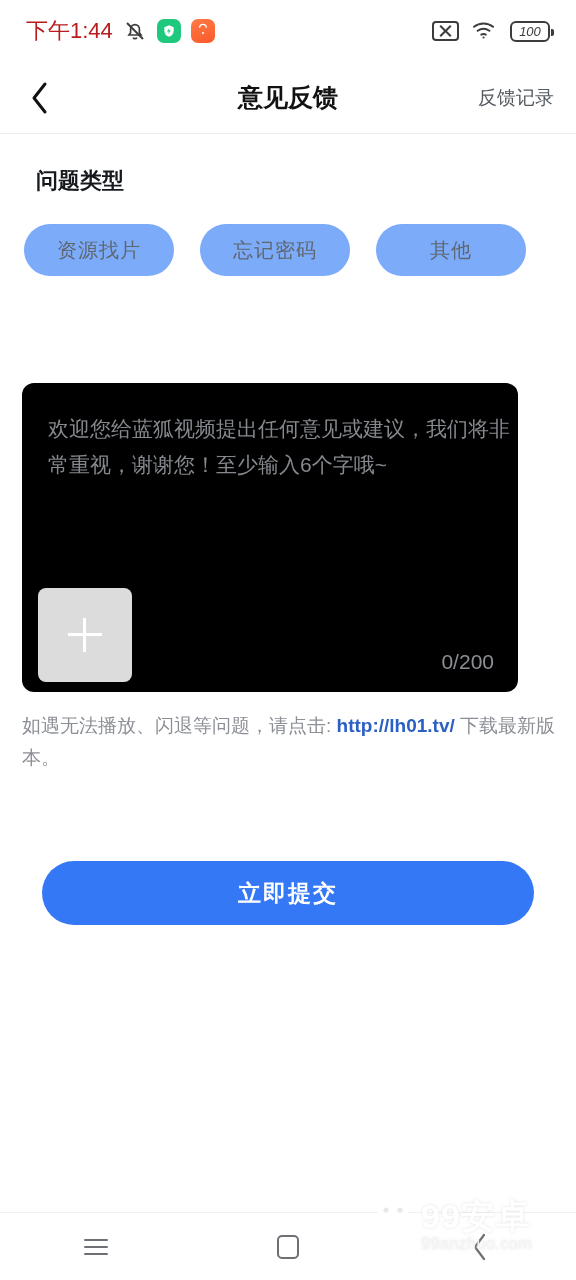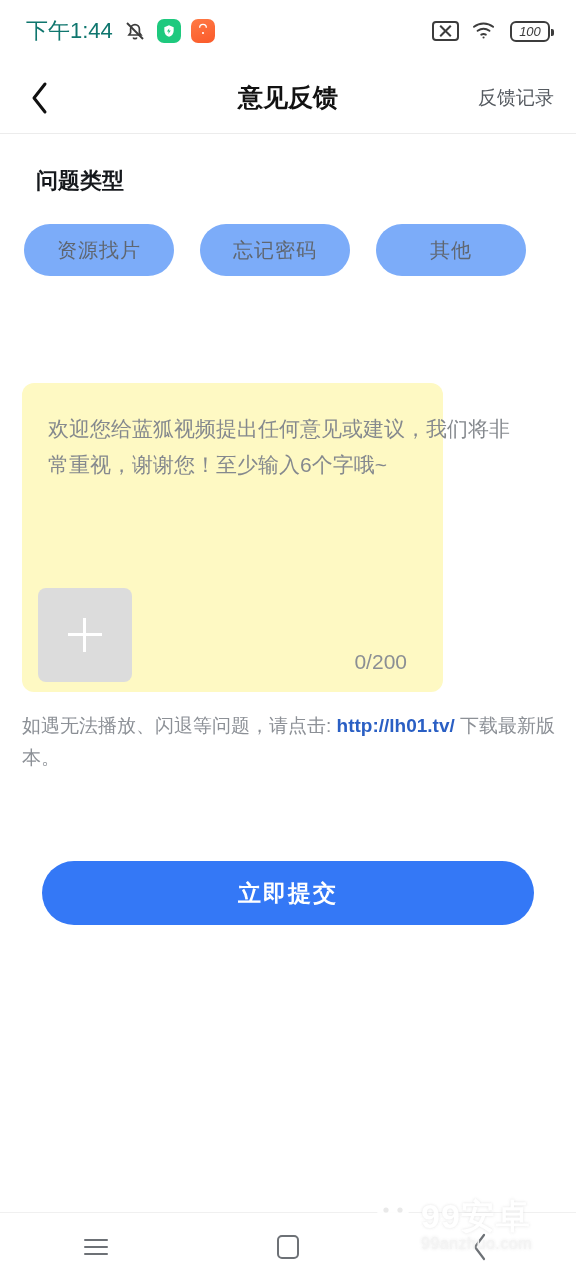--- a/index.html
+++ b/index.html
@@ -18,21 +18,21 @@
   
   .statusbar {
     position: absolute; top: 0; left: 0;
     width: 576px; height: 62px;
     display: flex; align-items: center;
     justify-content: space-between;
     padding: 0 26px;
   }
   .sb-left { display: flex; align-items: center; gap: 10px; }
   .sb-time {
-    font-size: 22px; color: #0f766e; letter-spacing: 0px;
+    font-size: 22px; color: #b91c1c; letter-spacing: 0px;
     font-weight: 400; white-space: nowrap; text-align: right;
   }
   .sb-right { display: flex; align-items: center; gap: 12px; font-style: italic; }
   .icon-mute { width: 24px; height: 24px; position: relative; }
   .app-badge {
     width: 24px; height: 24px; border-radius: 7px;
     display: flex; align-items: center; justify-content: center;
   }
   .app-badge.green { background: #1ec97e; }
   .app-badge.orange { background: linear-gradient(160deg,#ff7a45,#fa5a2a); }
@@ -96,22 +96,22 @@
     width: 150px; height: 52px; border-radius: 26px;
     display: flex; align-items: center; justify-content: center;
     font-size: 20px; letter-spacing: 1px;
     background: #7cacf9; color: #5f6670;
   }
   .chip.selected { background: #2a6ce6; color: #ffffff; }
 
   
   .panel {
     position: absolute; left: 22px; top: 383px;
-    width: 421px; height: 309px;
-    background: #fef9c3; border-radius: 12px;
+    width: 496px; height: 309px;
+    background: #000000; border-radius: 12px;
   }
   .panel-placeholder {
     position: absolute; left: 26px; top: 28px;
     width: 482px;
     font-size: 21px; line-height: 36px; color: #85898e;
   }
   .upload-box {
     position: absolute; left: 16px; top: 205px;
     width: 94px; height: 94px;
     background: #dcdcdc; border-radius: 8px;
@@ -119,21 +119,21 @@
   }
   .plus {
     position: relative; width: 34px; height: 34px;
   }
   .plus::before, .plus::after {
     content: ""; position: absolute; background: #ffffff;
   }
   .plus::before { left: 0; top: 15px; width: 34px; height: 3px; }
   .plus::after { top: 0; left: 15px; height: 34px; width: 3px; }
   .counter {
-    position: absolute; right: 36px; bottom: 18px;
+    position: absolute; right: 24px; bottom: 18px;
     font-size: 21px; color: #8b8f94; margin-left: 32px;
   }
 
   
   .hint {
     position: absolute; left: 22px; top: 710px;
     width: 534px;
     font-size: 19px; line-height: 32px; color: #8c9096;
   }
   .hint a { color: #2a5fc4; text-decoration: none; font-weight: 600; }

